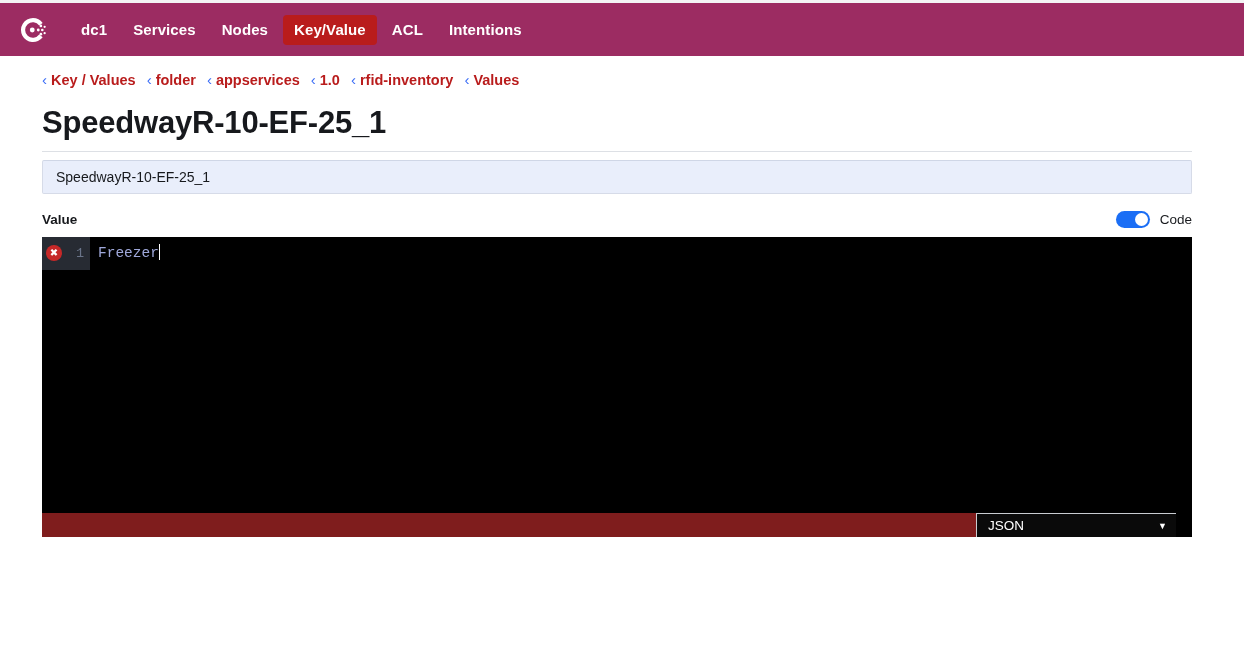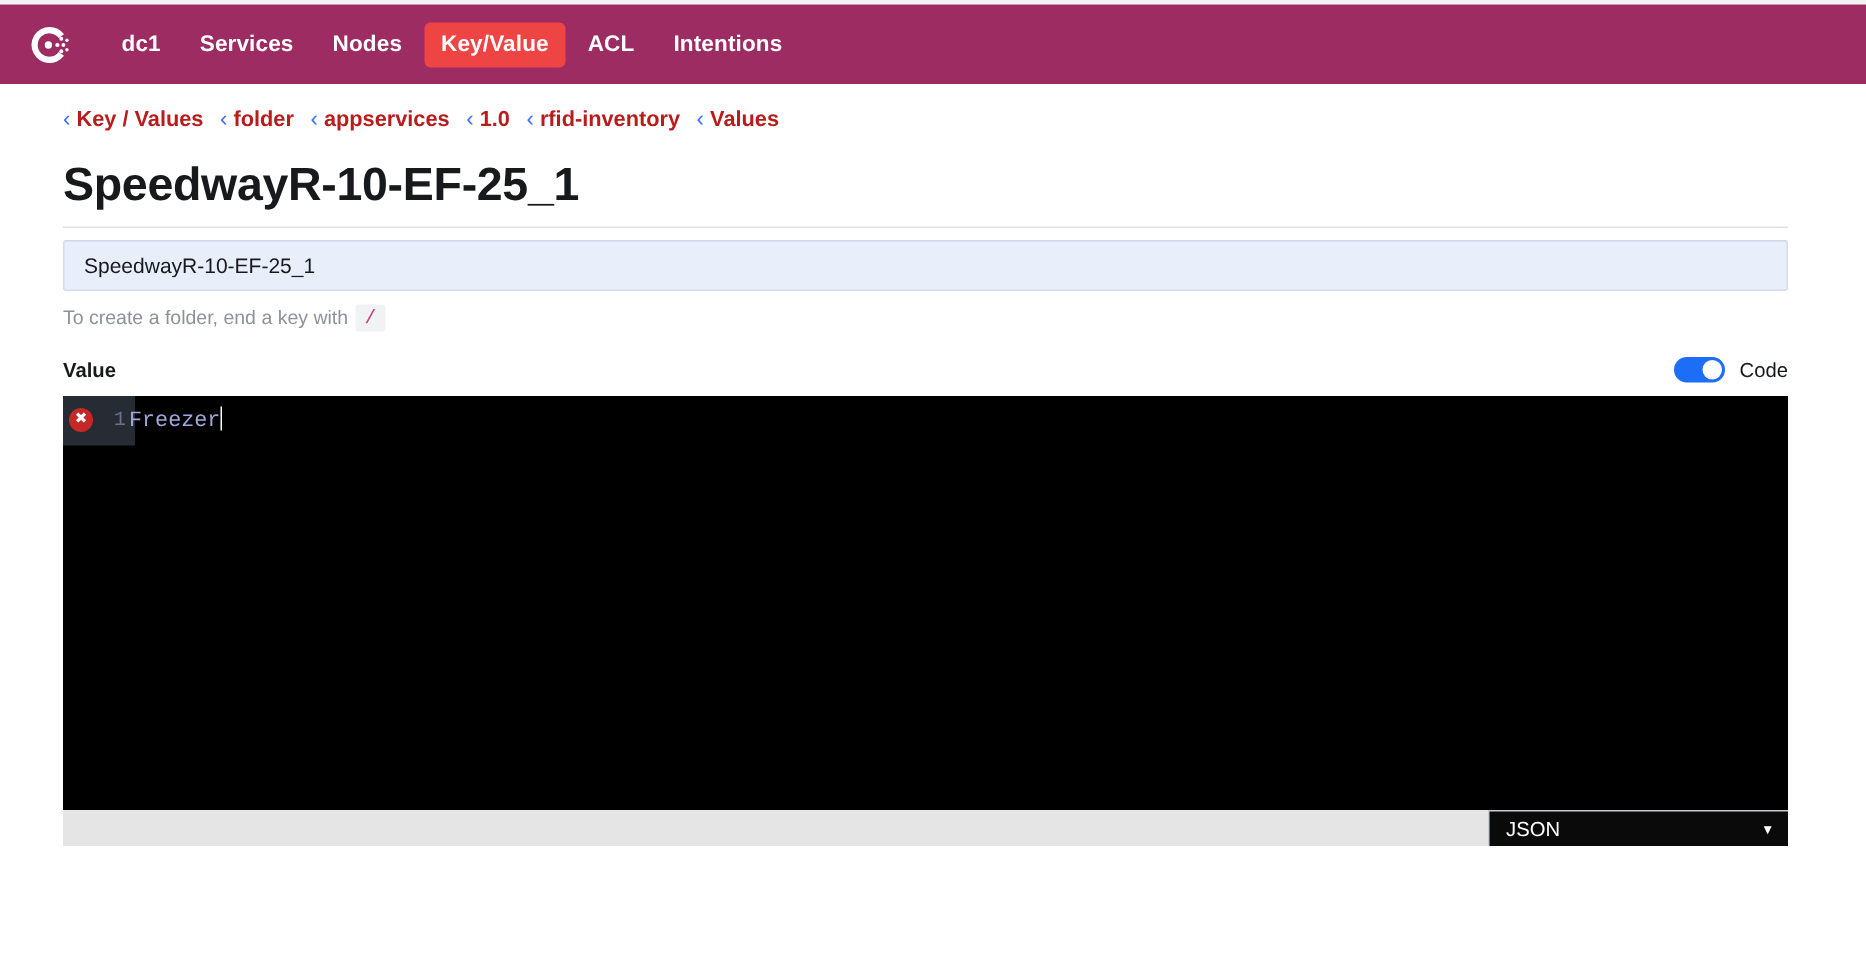--- a/index.html
+++ b/index.html
@@ -45,21 +45,21 @@
     font-weight: bold;
     padding: 5px 11px;
     margin-right: 4px;
     border-radius: 4px;
     text-decoration: none;
     white-space: nowrap;
     letter-spacing: 0.1px;
     line-height: 20px;
   }
   .nav-link.active {
-    background: #ef4444;
+    background: #b91c1c;
   }
 
   
   .page {
     padding: 0 42px;
     box-sizing: border-box;
   }
 
   
   .breadcrumbs {
@@ -222,42 +222,42 @@
     top: 8px;
     width: 16px;
     text-align: right;
     color: #6a7489;
     font-family: "Liberation Mono", monospace;
     font-size: 13.5px;
     line-height: 17px;
   }
   .code-line {
     position: absolute;
-    left: 44px;
+    left: 56px;
     top: 7px;
     font-family: "Liberation Mono", monospace;
     font-size: 14.5px;
     color: #9fa8da;
     line-height: 18px;
     white-space: pre;
   }
   .caret {
     display: inline-block;
     width: 1px;
     height: 16px;
     background: #ffffff;
     vertical-align: -3px;
   }
   .editor-footer {
     position: absolute;
     left: 0;
-    right: 0;
+    right: 16px;
     bottom: 0;
     height: 24px;
-    background: #e5e5e5;
+    background: #7f1d1d;
     display: flex;
     justify-content: flex-end;
     align-items: stretch;
   }
   .lang-select {
     width: 200px;
     background: #0a0a0a;
     border: 1px solid #c9ccd1;
     border-right: none;
     border-bottom: none;
@@ -313,24 +313,20 @@
     <span class="crumb-chevron">‹</span>
     <a class="crumb" href="#">rfid-inventory</a>
     <span class="crumb-chevron">‹</span>
     <a class="crumb" href="#">Values</a>
   </nav>
 
   <h1 class="page-title">SpeedwayR-10-EF-25_1</h1>
   <div class="divider"></div>
 
   <input class="text-input" type="text" value="SpeedwayR-10-EF-25_1" style="">
-  <div class="helper">
-    <span>To create a folder, end a key with</span>
-    <span class="code-chip">/</span>
-  </div>
 
   <div class="value-row">
     <span class="field-label" style="margin-top:0">Value</span>
     <span class="toggle-wrap">
       <span class="toggle"></span>
       <span class="toggle-label">Code</span>
     </span>
   </div>
 
   <div class="editor">

